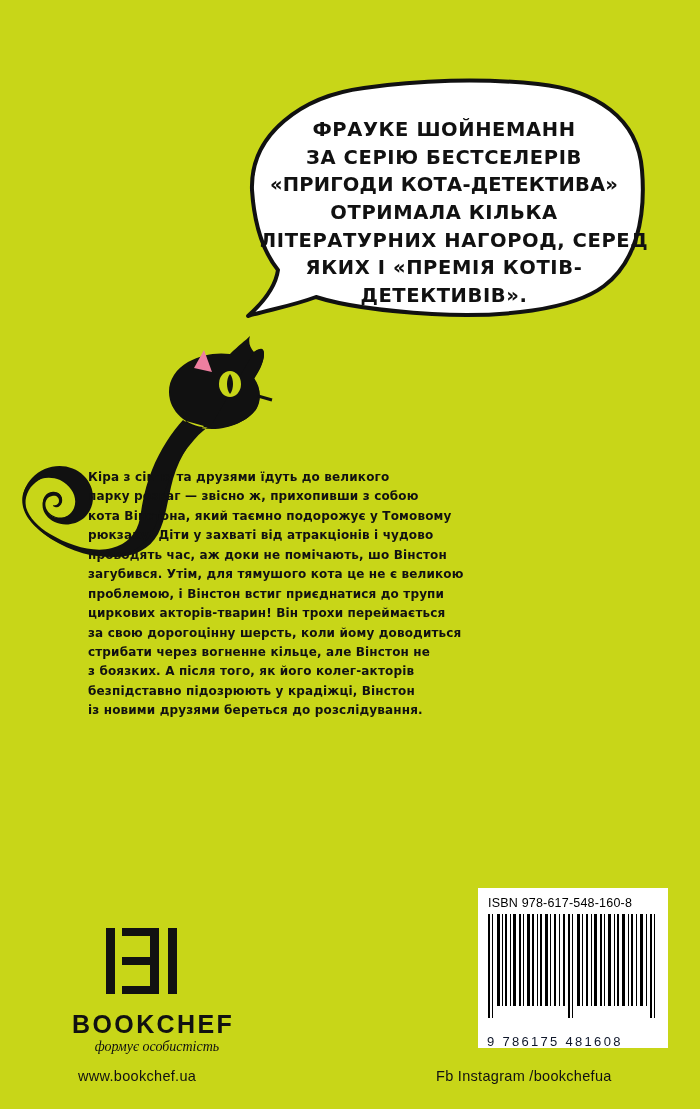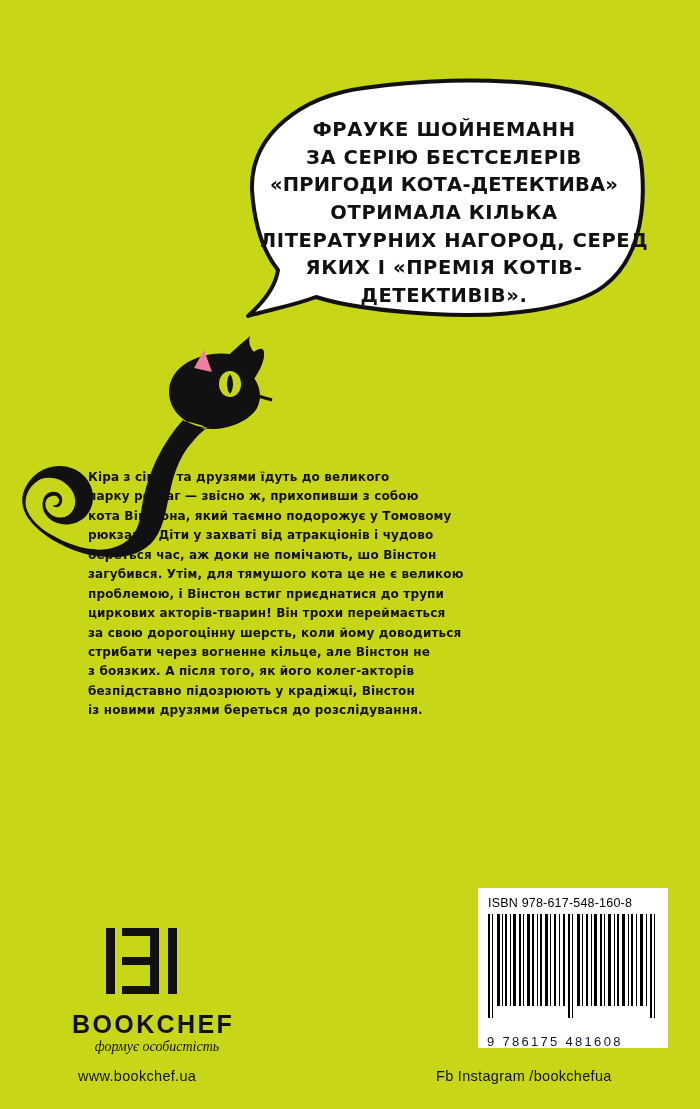--- a/index.html
+++ b/index.html
@@ -271,21 +271,21 @@
 
       <path d="M250 106 l 14 4" stroke="#111111" stroke-width="3" fill="none"></path>
     </svg>
   </div>
 
   <div class="blurb">
     <div>Кіра з сім'ю та друзями їдуть до великого</div>
     <div>парку розваг — звісно ж, прихопивши з собою</div>
     <div>кота Вінстона, який таємно подорожує у Томовому</div>
     <div>рюкзаку! Діти у захваті від атракціонів і чудово</div>
-    <div>береться час, аж доки не помічають, шо Вінстон</div>
+    <div>проводять час, аж доки не помічають, шо Вінстон</div>
     <div>загубився. Утім, для тямушого кота це не є великою</div>
     <div>проблемою, і Вінстон встиг приєднатися до трупи</div>
     <div>циркових акторів-тварин! Він трохи переймається</div>
     <div>за свою дорогоцінну шерсть, коли йому доводиться</div>
     <div>стрибати через вогненне кільце, але Вінстон не</div>
     <div>з боязких. А після того, як його колег-акторів</div>
     <div>безпідставно підозрюють у крадіжці, Вінстон</div>
     <div>із новими друзями береться до розслідування.</div>
   </div>
 

